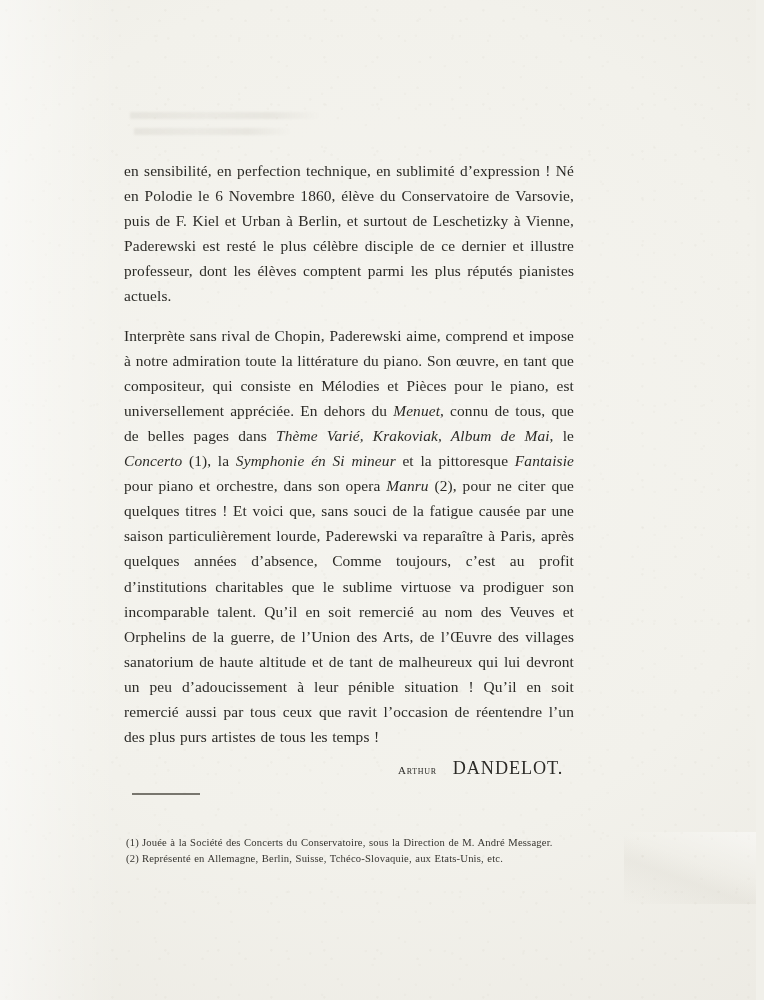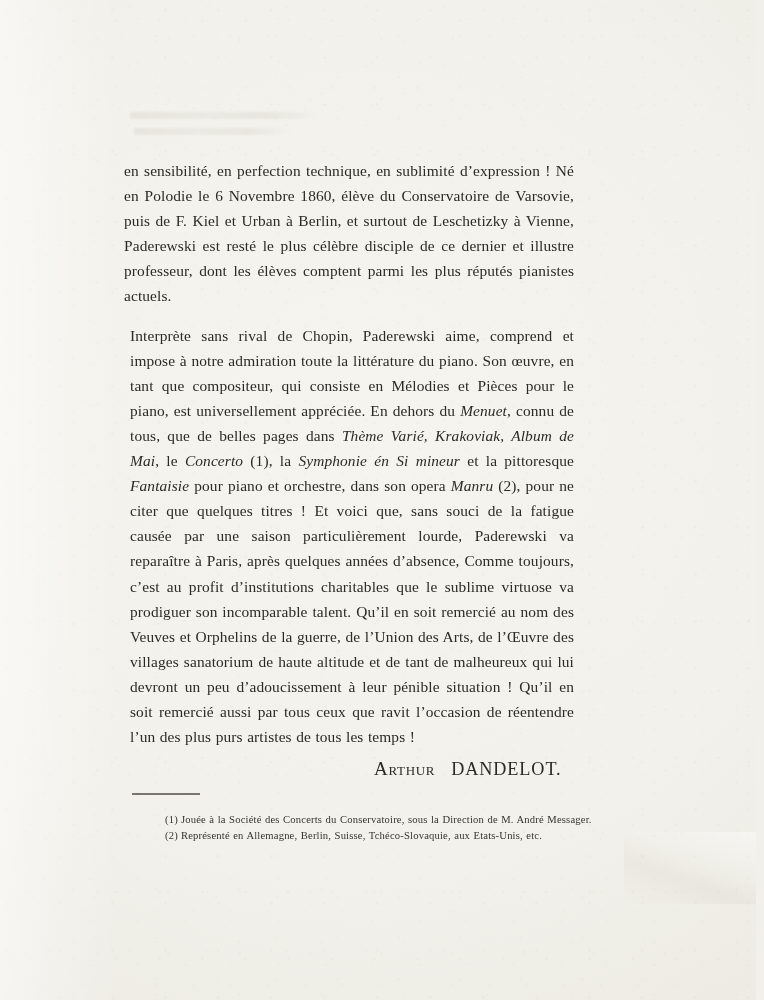--- a/index.html
+++ b/index.html
@@ -108,40 +108,41 @@
     font-size: 15.4px;
     line-height: 25.1px;
     color: #2b2a26;
     text-align: justify;
     text-align-last: left;
     word-spacing: .5px;
     letter-spacing: .12px;
     -webkit-font-smoothing: antialiased;
   }
 
-  p.para.tight { margin-bottom: 0; margin-left: 6px; }
+  p.para.tight { margin-bottom: 0; }
 
   i, .ital {
     font-style: italic;
   }
 
   
   .signature {
     position: absolute;
     left: 374px;
     top: 758px;
     font-size: 15.6px;
     color: #2b2a26;
     letter-spacing: .5px;
     white-space: nowrap;
   }
   .sig-first {
     font-variant: small-caps;
-    font-size: 19px;
+    font-size: 11px;
     letter-spacing: .7px;
+    margin-left: 24px;
   }
   .sig-last {
     font-size: 18.2px;
     letter-spacing: .9px;
     margin-left: 16px;
   }
 
   
   .note-rule {
     position: absolute;
@@ -149,23 +150,22 @@
     top: 793px;
     width: 68px;
     height: 1.6px;
     background: #5d5a52;
     opacity: .82;
   }
 
   .notes {
     position: absolute;
     left: 126px;
-    top: 812px;
+    top: 835px;
     width: 460px;
-    margin-left: 39px;
   }
   .note {
     font-size: 10.6px;
     line-height: 15.6px;
     color: #35332e;
     letter-spacing: .18px;
     word-spacing: .6px;
     white-space: nowrap;
   }
   .note .marker {

